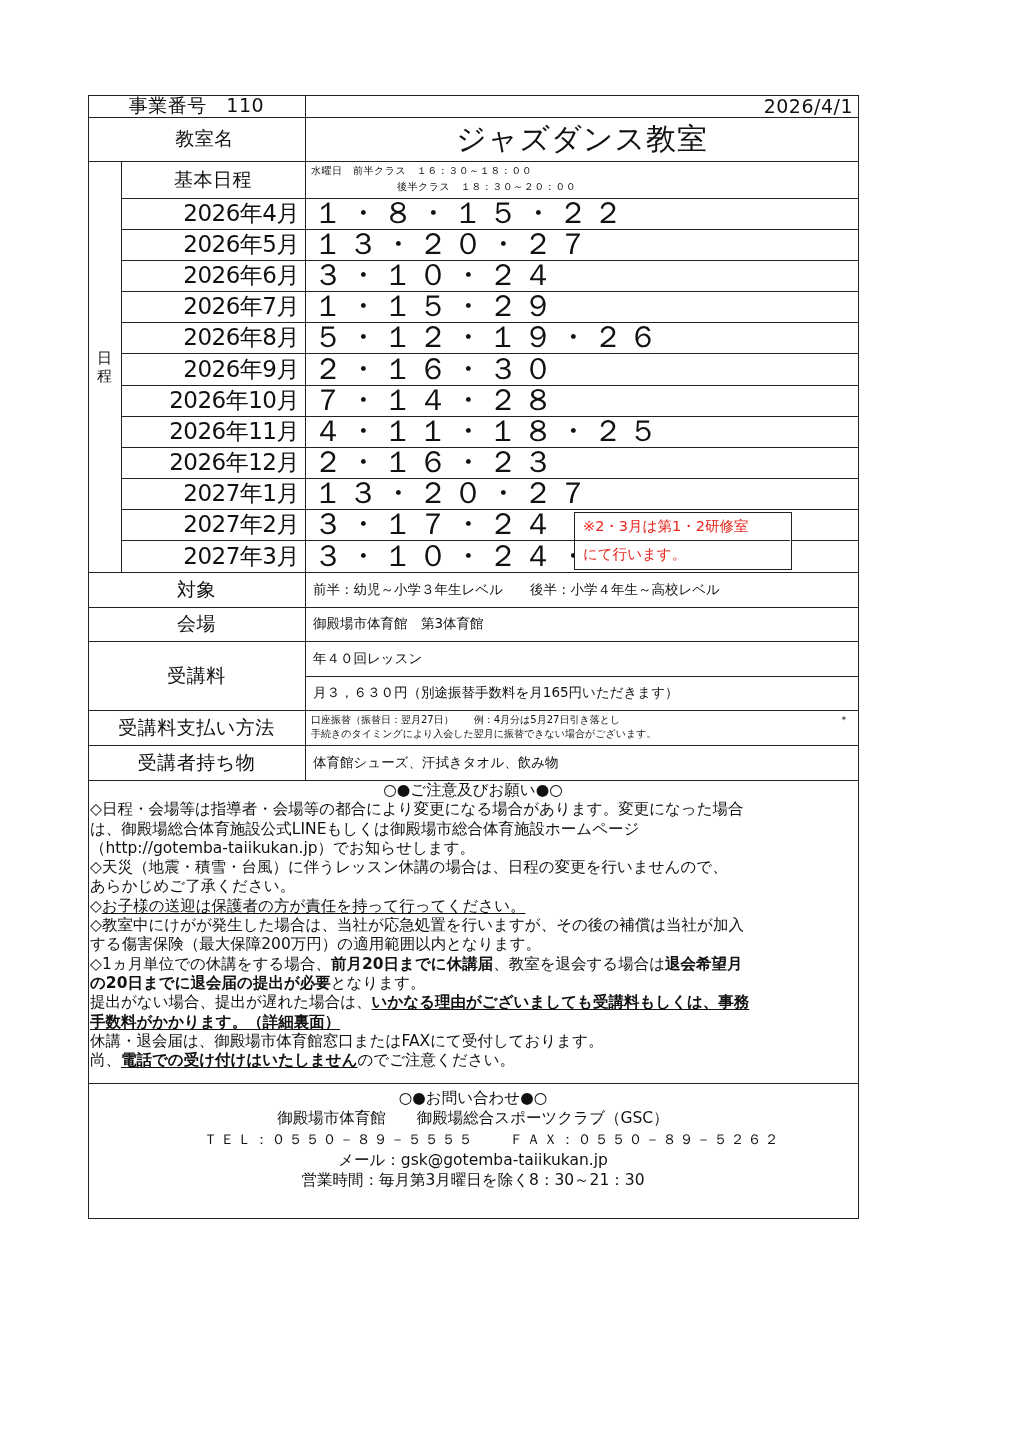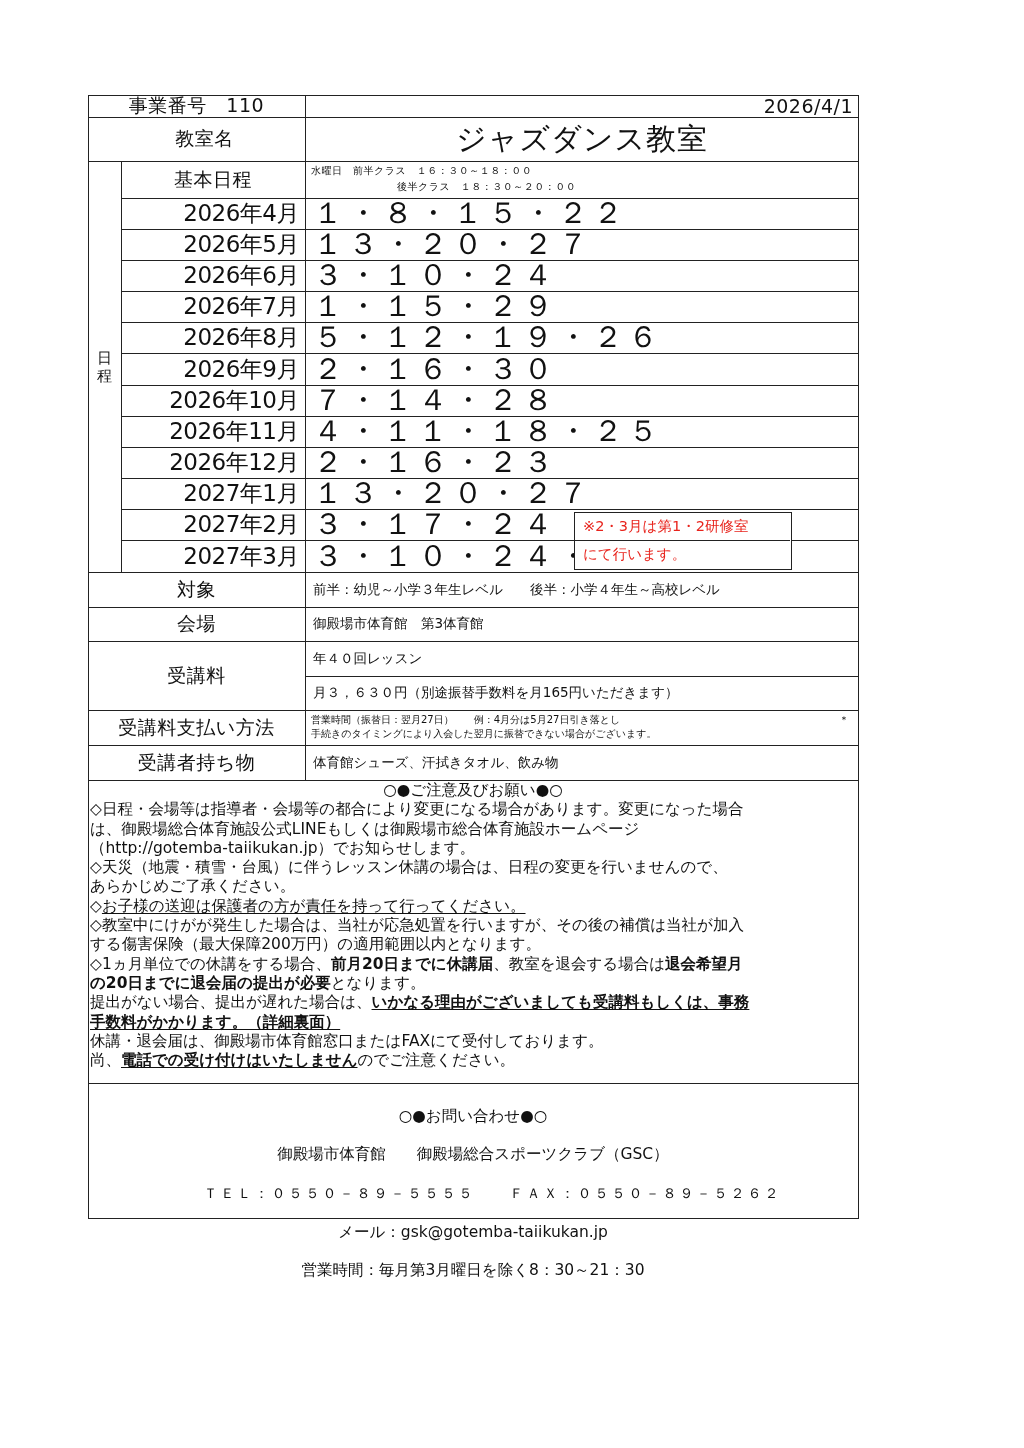--- a/index.html
+++ b/index.html
@@ -18,21 +18,21 @@
   .small { font-size: 13.5px; }
   .tiny { font-size: 10px; line-height: 14px; }
   .note-box { position: absolute; left: 574px; top: 512px; width: 218px; height: 58px;
               border: 1.5px solid #222; background: #fff; box-sizing: border-box; }
   .note-line { position: absolute; left: 8px; font-size: 14.5px; color: #e8231c; white-space: nowrap; }
   .notice { position: absolute; left: 90px; width: 766px; font-size: 15.5px; line-height: 19.3px; white-space: nowrap; }
   .notice .row { height: 19.3px; }
   .u { text-decoration: underline; text-underline-offset: 2px; }
   .b { font-weight: bold; }
   .contact { position: absolute; left: 90px; width: 766px; text-align: center; font-size: 15.5px; }
-  .contact .row { height: 20px; line-height: 20px; margin-top: 18px; }
+  .contact .row { height: 20px; line-height: 20px; }
   .contact .big { font-size: 14px; letter-spacing: 3px; height: 22px; line-height: 22px; padding-left: 39px; }
   .vert { font-size: 15px; line-height: 18px; text-align: center; }
 </style>
 </head>
 <body>
 
 <div class="abs" style="left:88px; top:95px; width:771px; height:1124px; border:1.5px solid #222;"></div>
 
 <div class="line-h" style="left:88px; width:771px; top:117px;"></div>
 <div class="line-h" style="left:88px; width:771px; top:161px;"></div>
@@ -125,21 +125,21 @@
 
 <div class="cell center lbl" style="left:88px; top:607px; width:217px; height:34px;">会場</div>
 <div class="cell left small" style="left:305px; top:607px; width:554px; height:34px;">御殿場市体育館　第3体育館</div>
 
 <div class="cell center lbl" style="left:88px; top:641px; width:217px; height:69px;">受講料</div>
 <div class="cell left small" style="left:305px; top:641px; width:554px; height:35px;">年４０回レッスン</div>
 <div class="cell left small" style="left:305px; top:676px; width:554px; height:34px;">月３，６３０円（別途振替手数料を月165円いただきます）</div>
 
 <div class="cell center lbl" style="left:88px; top:710px; width:217px; height:35px;">受講料支払い方法</div>
 <div class="abs" style="left:305px; top:710px; width:554px; height:35px;">
-  <div class="abs tiny" style="left:6px; top:3px; white-space:nowrap;">営業時間（振替日：翌月27日）　　例：4月分は5月27日引き落とし</div>
+  <div class="abs tiny" style="left:6px; top:3px; white-space:nowrap;">口座振替（振替日：翌月27日）　　例：4月分は5月27日引き落とし</div>
   <div class="abs tiny" style="right:10px; top:3px;">＊</div>
   <div class="abs tiny" style="left:6px; top:17px; white-space:nowrap;">手続きのタイミングにより入会した翌月に振替できない場合がございます。</div>
 </div>
 
 <div class="cell center lbl" style="left:88px; top:745px; width:217px; height:35px;">受講者持ち物</div>
 <div class="cell left small" style="left:305px; top:745px; width:554px; height:35px;">体育館シューズ、汗拭きタオル、飲み物</div>
 
 <div class="notice" style="top:781px;">
   <div class="row" style="text-align:center;">○●ご注意及びお願い●○</div>
   <div class="row">◇日程・会場等は指導者・会場等の都合により変更になる場合があります。変更になった場合</div>

